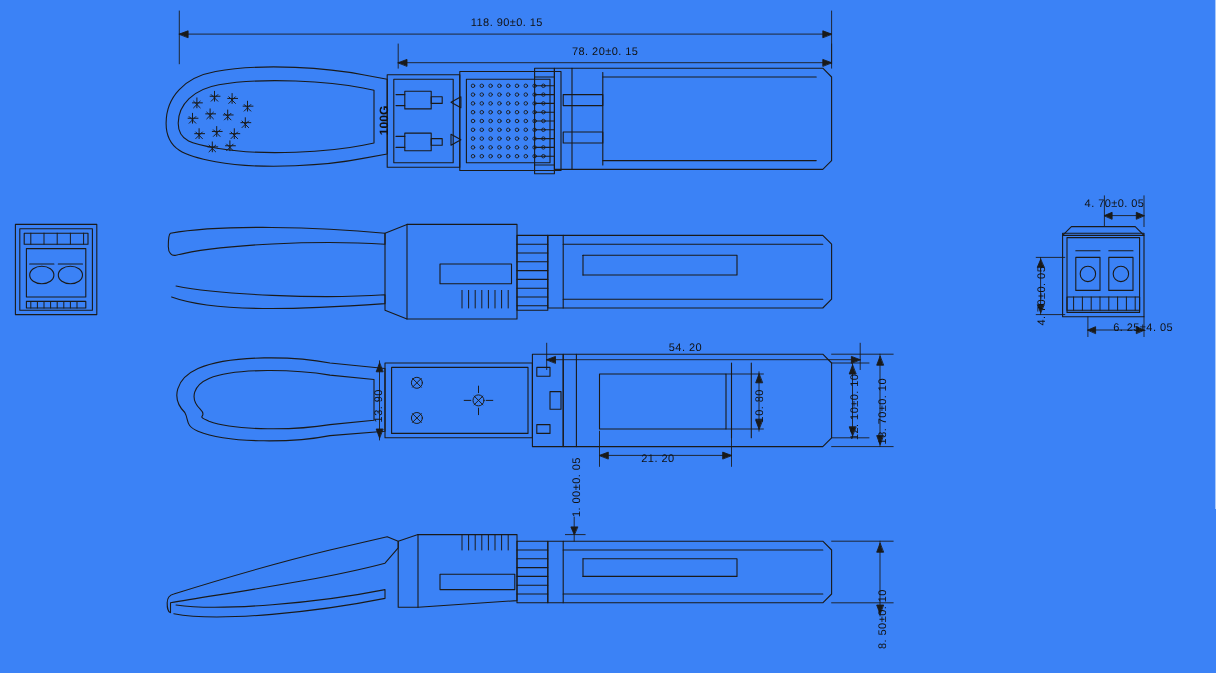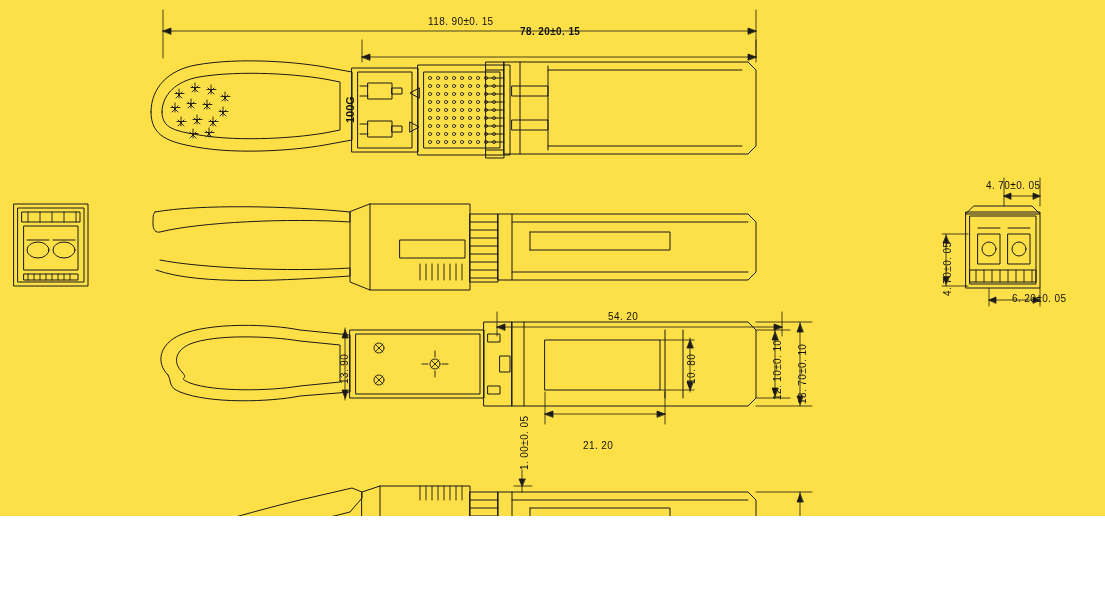--- a/index.html
+++ b/index.html
@@ -6,22 +6,22 @@
     margin: 0;
     padding: 0;
     background: #ffffff;
   }
   body {
     font-family: "Liberation Sans", sans-serif;
   }
   #sheet {
     position: relative;
     width: 1105px;
-    height: 516px;
-    background: #fde047;
+    height: 612px;
+    background: #3b82f6;
     overflow: hidden;
   }
   #sheet svg {
     position: absolute;
     left: 0;
     top: 0;
   }
   .dimlabel {
     position: absolute;
     font-family: "Liberation Sans", sans-serif;
@@ -345,30 +345,30 @@
 
         <path d="M989 288 L989 306 M1040 288 L1040 306"></path>
         <path d="M989 300 L1040 300"></path>
         <path d="M989 300 l7 -3 l0 6 Z" fill="#1a1a1a"></path>
         <path d="M1040 300 l-7 -3 l0 6 Z" fill="#1a1a1a"></path>
       </g>
     </g>
   </svg>
 
   <div class="dimlabel" style="left:428px; top:16px;">118. 90±0. 15</div>
-  <div class="dimlabel" style="left:520px; top:26px;font-weight:bold;">78. 20±0. 15</div>
+  <div class="dimlabel" style="left:520px; top:42px;">78. 20±0. 15</div>
   <div class="dimlabel" style="left:608px; top:311px;">54. 20</div>
-  <div class="dimlabel" style="left:583px; top:412px;margin-top:28px;">21. 20</div>
+  <div class="dimlabel" style="left:583px; top:412px;">21. 20</div>
 
   <div class="dimlabel rot90" style="left:339px; top:384px;">13. 90</div>
   <div class="dimlabel rot90" style="left:686px; top:384px;">10. 80</div>
   <div class="dimlabel rot90" style="left:772px; top:400px;">12. 10±0. 10</div>
   <div class="dimlabel rot90" style="left:797px; top:404px;">13. 70±0. 10</div>
   <div class="dimlabel rot90" style="left:519px; top:470px;">1. 00±0. 05</div>
   <div class="dimlabel rot90" style="left:797px; top:590px;">8. 50±0. 10</div>
 
   <div class="dimlabel" style="left:986px; top:180px;">4. 70±0. 05</div>
   <div class="dimlabel rot90" style="left:942px; top:296px;">4. 70±0. 05</div>
-  <div class="dimlabel" style="left:1012px; top:293px;">6. 20±0. 05</div>
+  <div class="dimlabel" style="left:1012px; top:293px;">6. 25±4. 05</div>
 
   <div class="logo-text" style="left:344px; top:123px;">100G</div>
 
 </div>
 
 </body></html>

